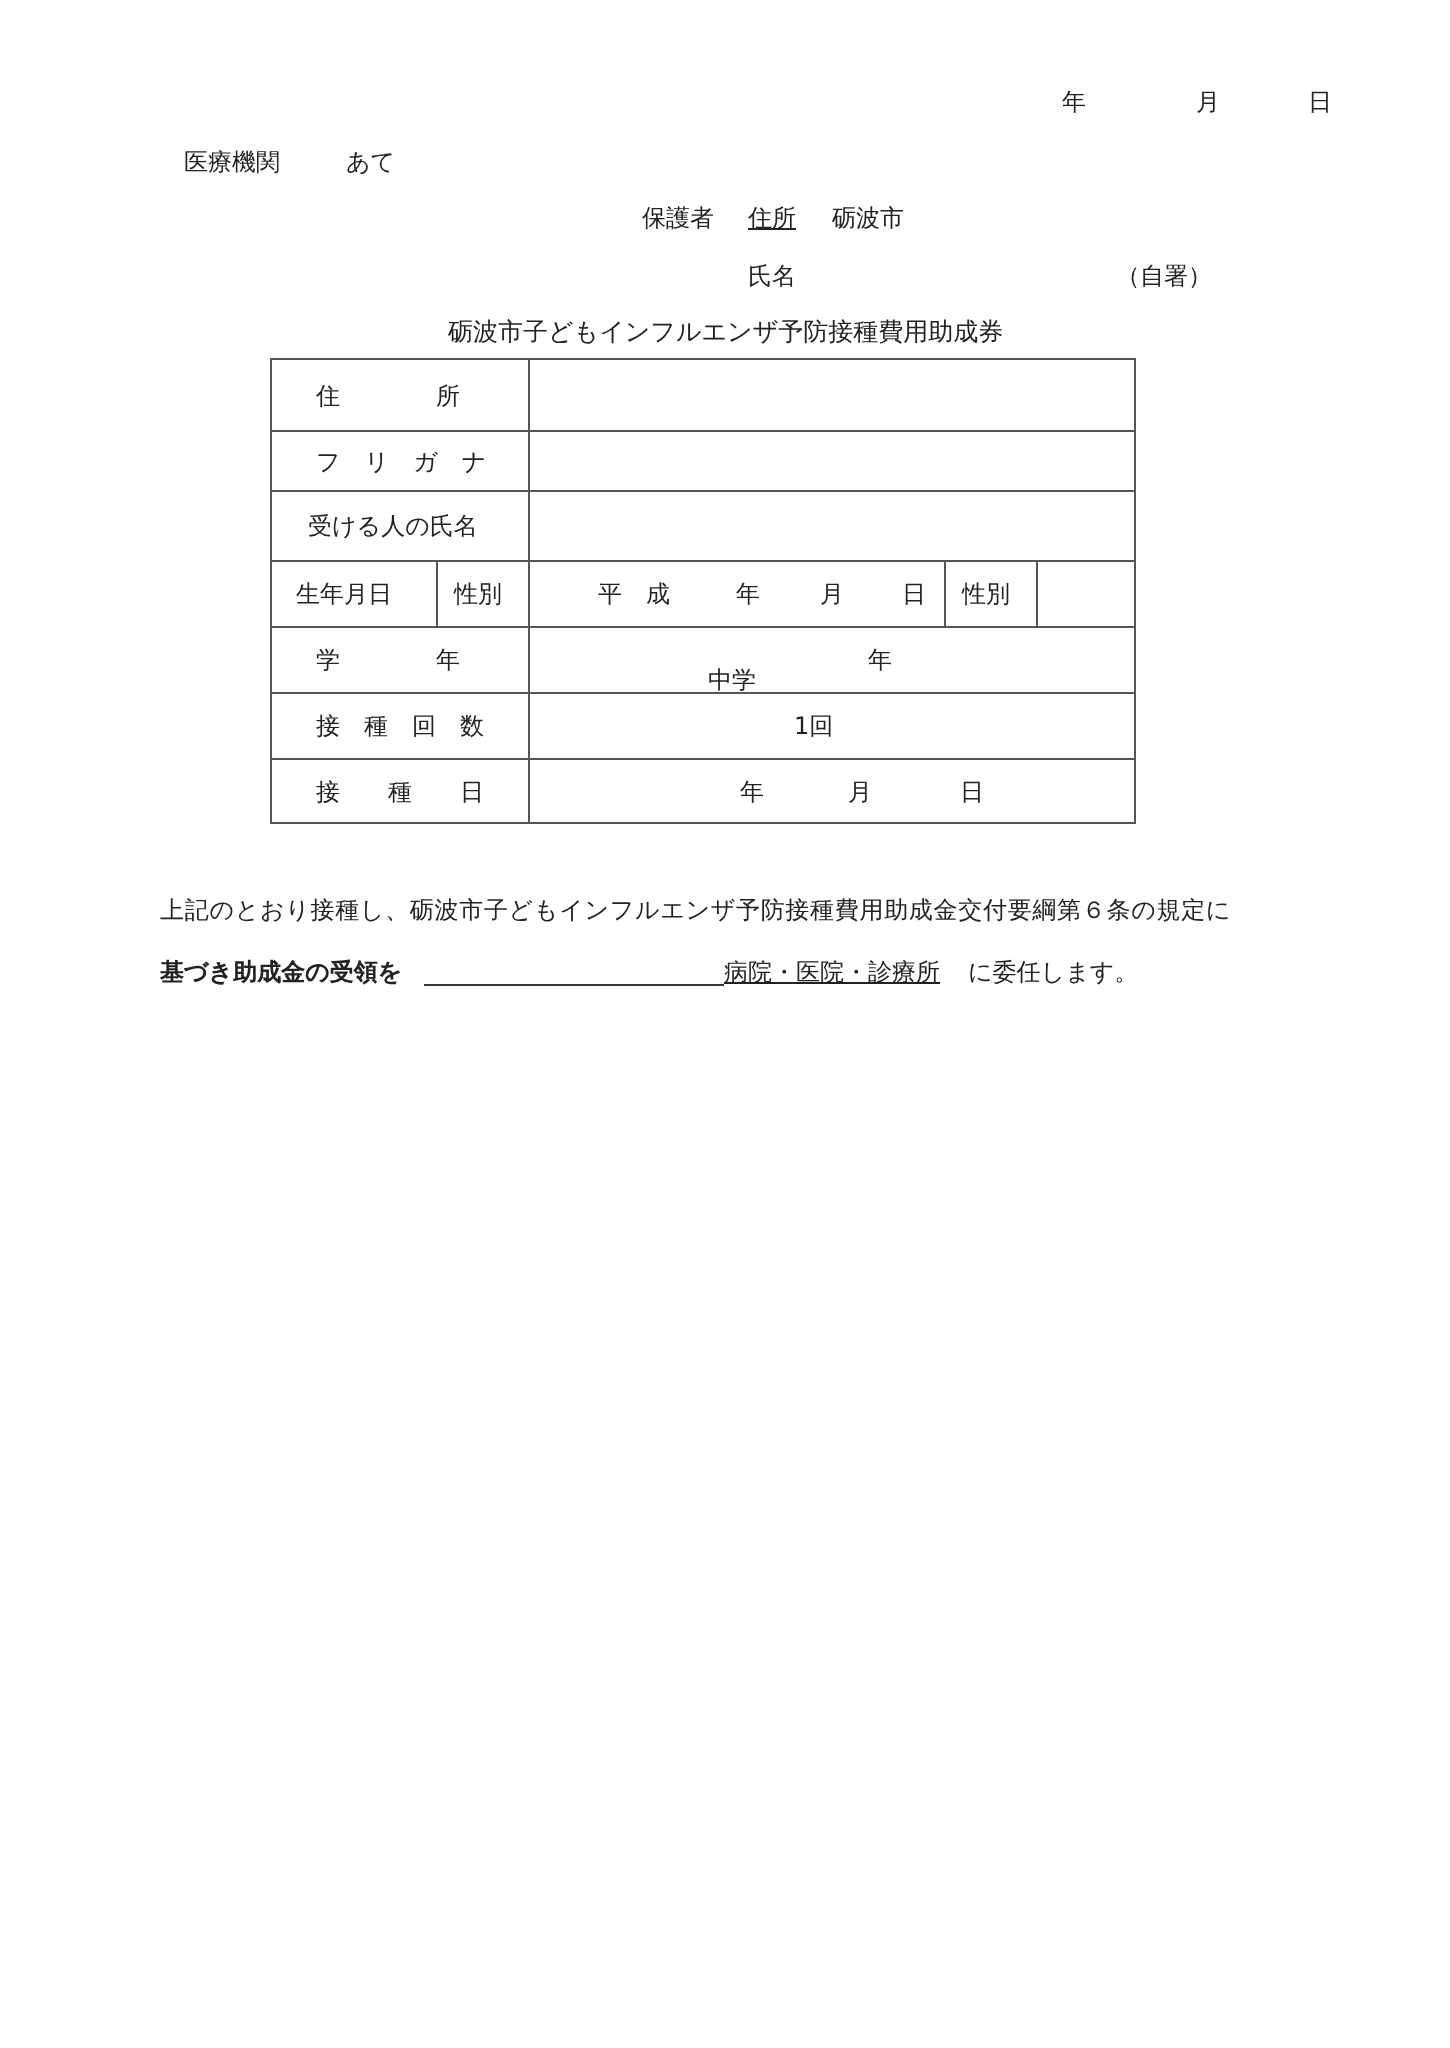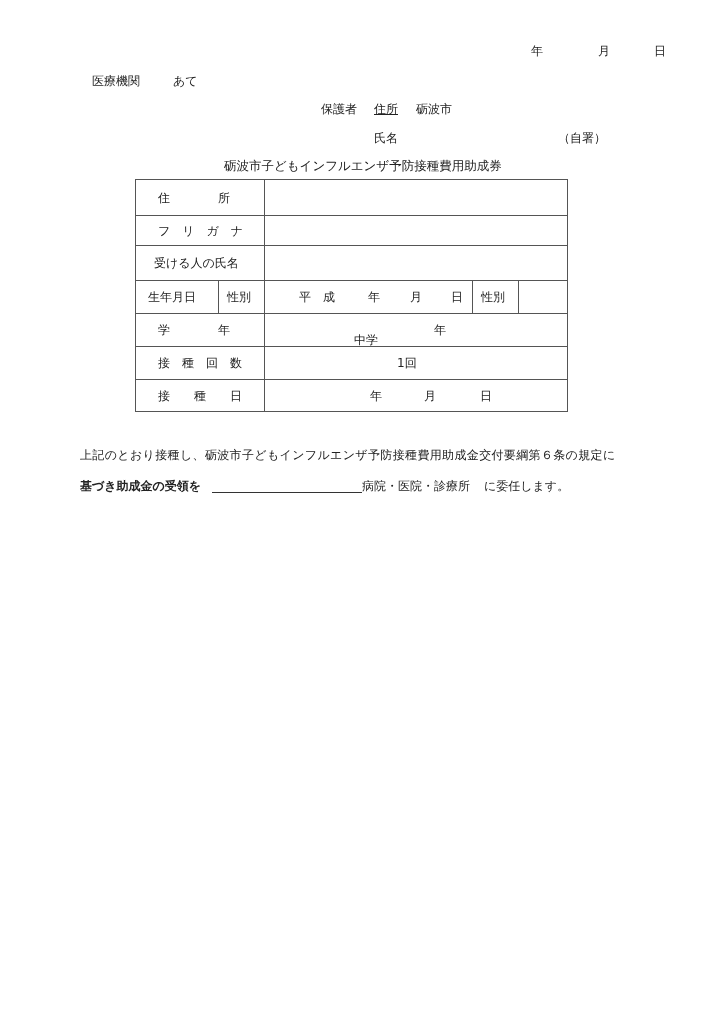--- a/index.html
+++ b/index.html
@@ -5,21 +5,21 @@
   html, body { margin:0; padding:0; background:#ffffff; }
   body { width:725px; height:1024px; position:relative; overflow:hidden;
          font-family: "DejaVu Sans", "Liberation Sans", sans-serif; color:#222; font-size:12px; }
   .abs { position:absolute; white-space:nowrap; line-height:14px; }
   .tbl { position:absolute; left:135px; top:179px; width:433px; height:233px;
          border:1px solid #555; box-sizing:border-box; }
   .hl { position:absolute; left:0; right:0; height:0; border-top:1px solid #555; }
   .vl { position:absolute; width:0; border-left:1px solid #555; }
   .cell { position:absolute; white-space:nowrap; font-size:12px; line-height:14px; }
   .uline { position:absolute; height:0; border-top:1px solid #333; }
-  .ul { }
+  .ul { text-decoration: underline; }
 </style>
 </head>
 <body>
 
 <span class="abs" style="left:531px; top:44px;">年</span>
 <span class="abs" style="left:598px; top:44px;">月</span>
 <span class="abs" style="left:654px; top:44px;">日</span>
 
 <span class="abs" style="left:92px; top:74px;">医療機関</span>
 <span class="abs" style="left:173px; top:74px;">あて</span>

